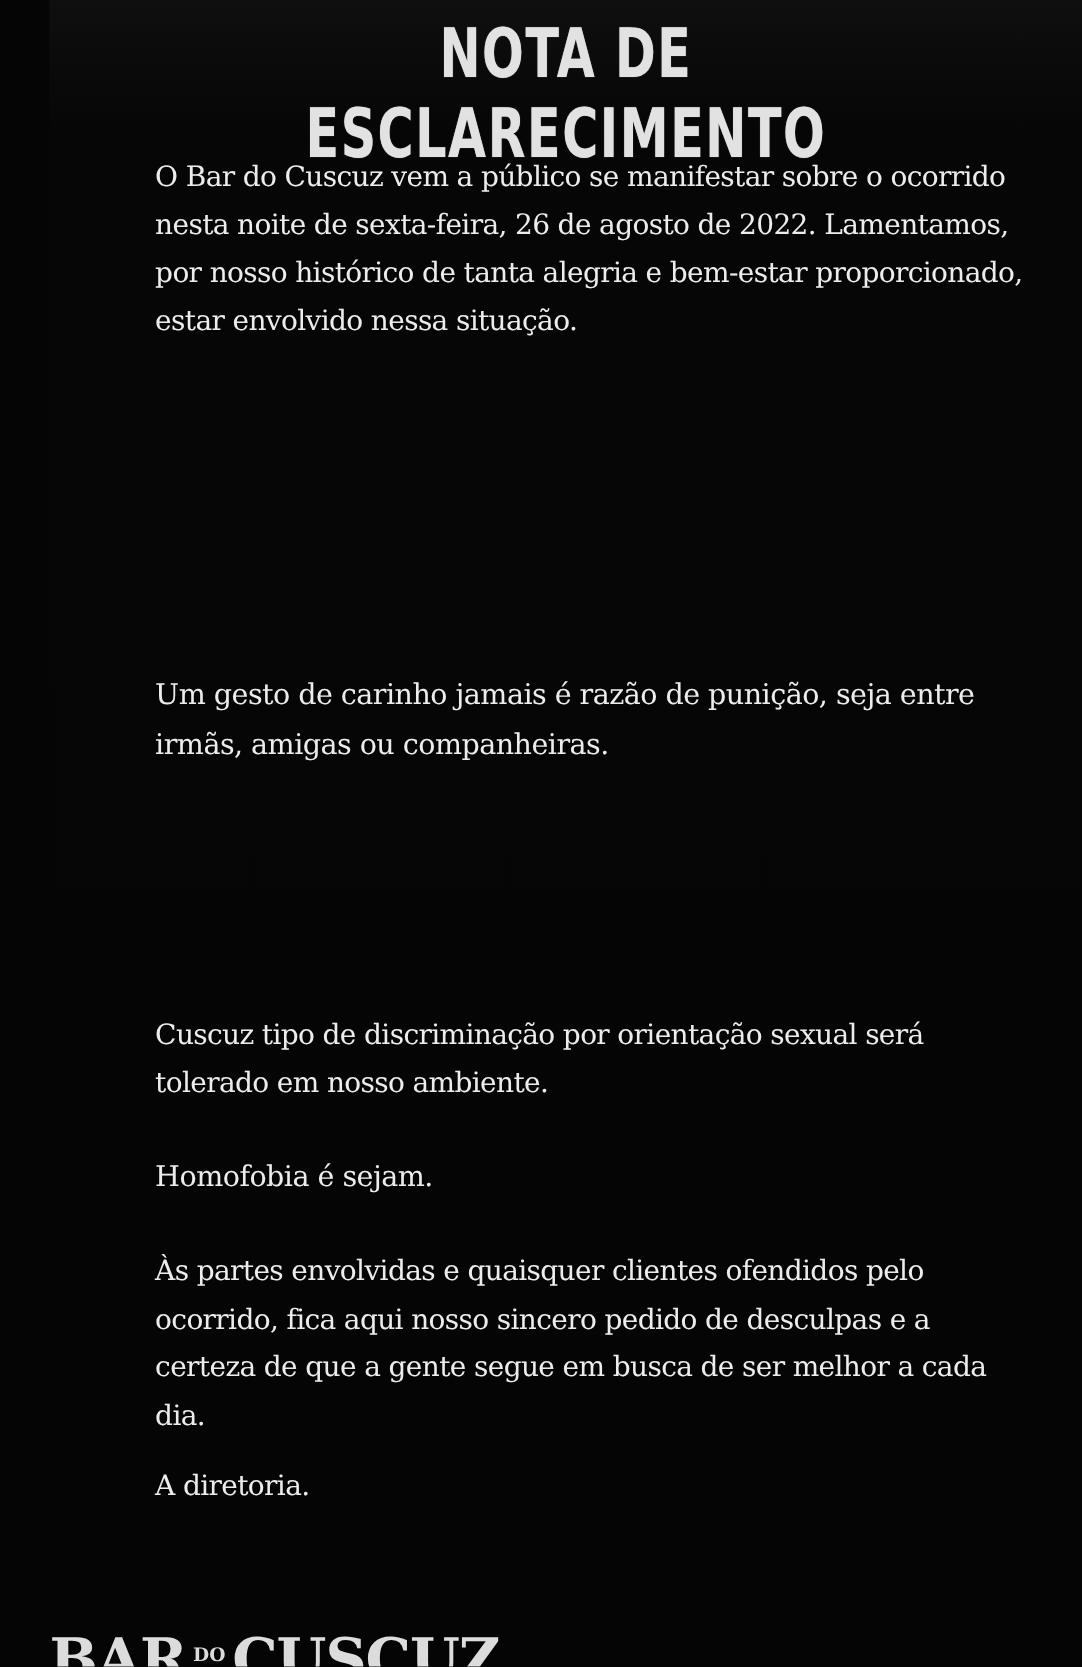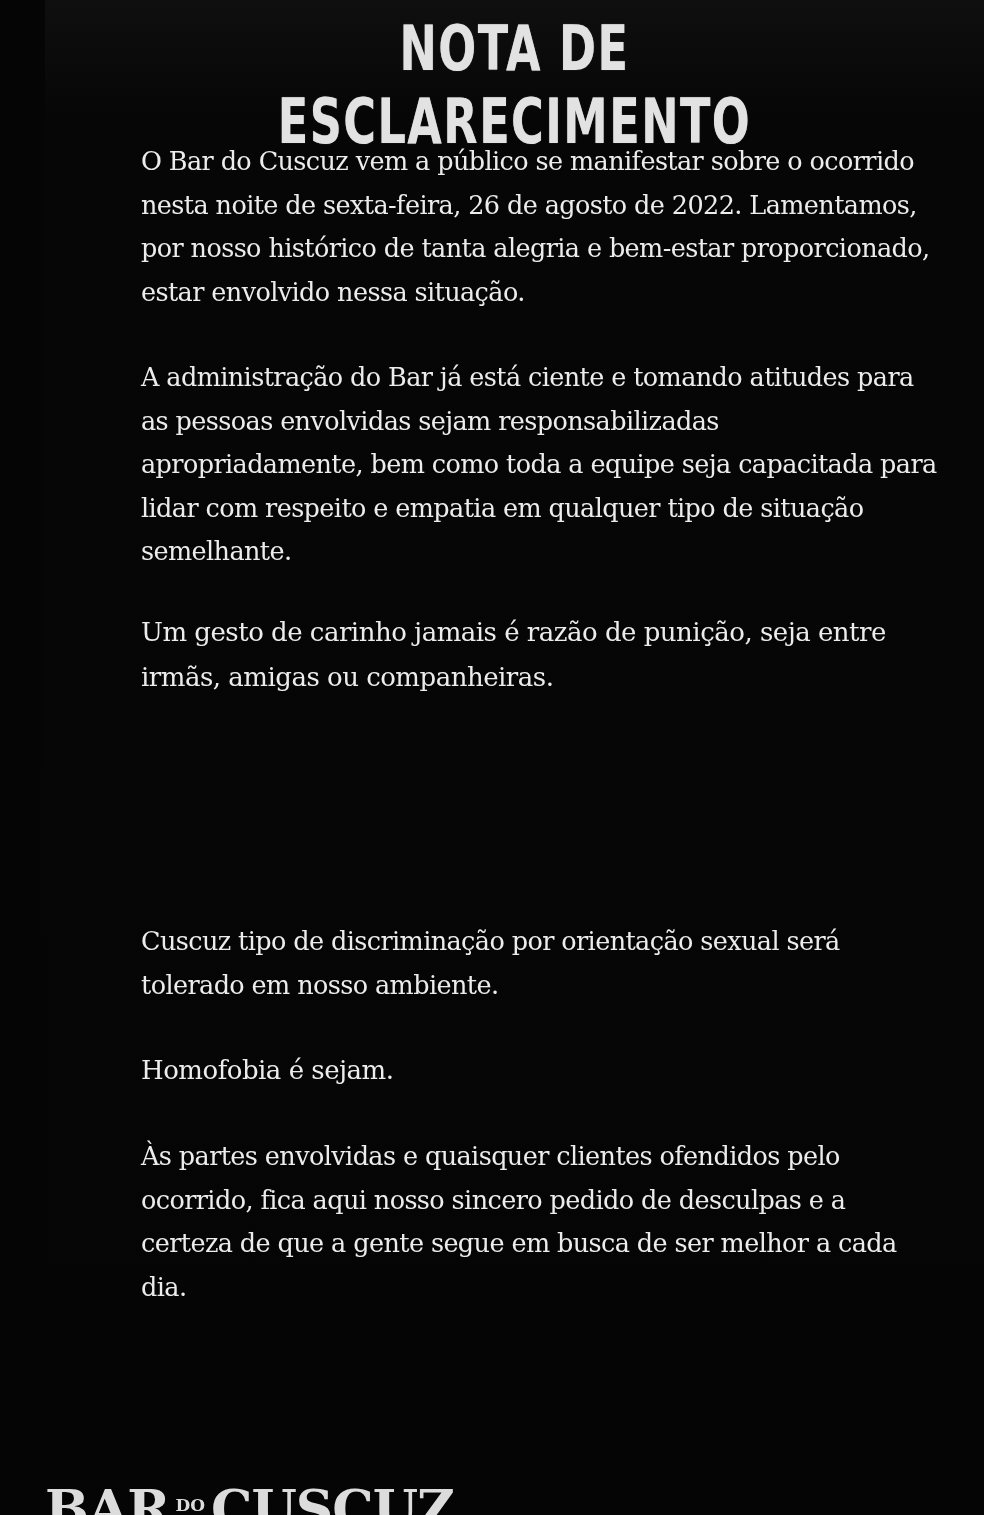--- a/index.html
+++ b/index.html
@@ -37,22 +37,22 @@
   }
   .logo .do { font-size: 17px; vertical-align: 16px; margin: 0 6px; letter-spacing: 0; }
 </style>
 </head>
 <body>
 
 <div class="page">
   <div class="title">NOTA DE ESCLARECIMENTO</div>
 
   <div class="p" style="top:140px;">O Bar do Cuscuz vem a público se manifestar sobre o ocorrido nesta noite de sexta-feira, 26 de agosto de 2022. Lamentamos, por nosso histórico de tanta alegria e bem-estar proporcionado, estar envolvido nessa situação.</div>
-  <div class="p" style="top:356px;">A administração do Bar já está ciente e tomando atitudes para as pessoas envolvidas sejam responsabilizadas apropriadamente, bem como toda a equipe seja capacitada para lidar com respeito e empatia em qualquer tipo de situação semelhante.</div>
   <div class="p big" style="top:610px;">Um gesto de carinho jamais é razão de punição, seja entre irmãs, amigas ou companheiras.</div>
   <div class="p" style="top:920px;">Cuscuz tipo de discriminação por orientação sexual será tolerado em nosso ambiente.</div>
   <div class="p big" style="top:1048px;">Homofobia é sejam.</div>
   <div class="p" style="top:1135px;">Às partes envolvidas e quaisquer clientes ofendidos pelo ocorrido, fica aqui nosso sincero pedido de desculpas e a certeza de que a gente segue em busca de ser melhor a cada dia.</div>
+  <div class="p" style="top:1330px;">A diretoria.</div>
 
   <div class="logo">
     <span>BAR</span><span class="do">DO</span><span>CUSCUZ</span>
   </div>
 </div>
 
 </body></html>

